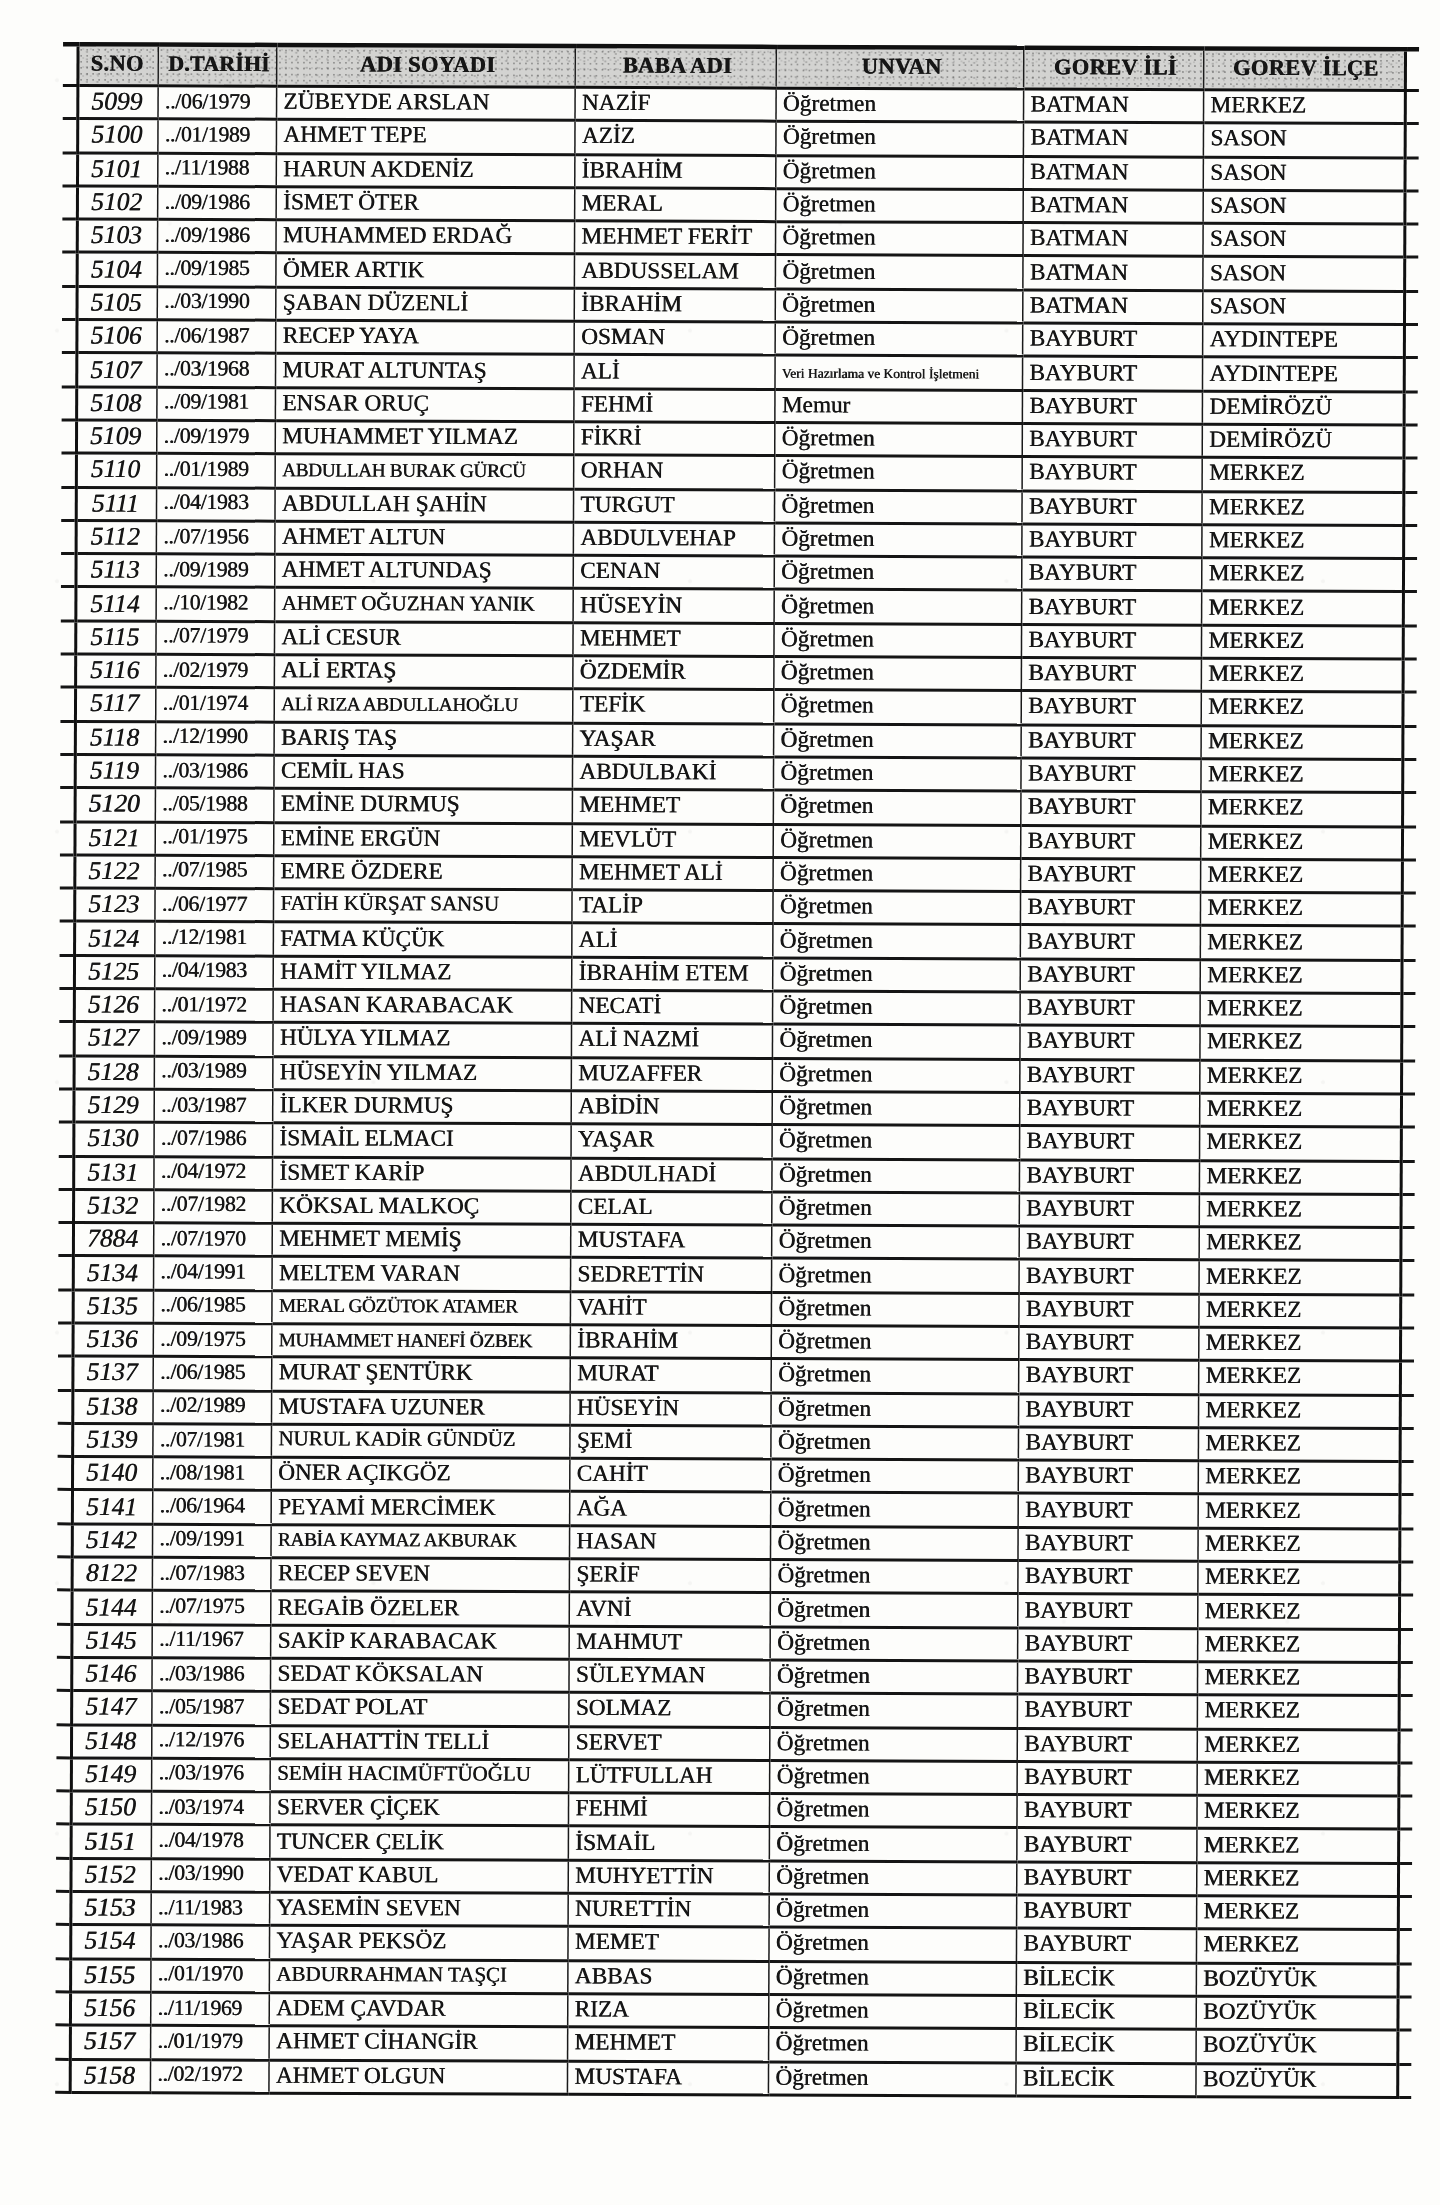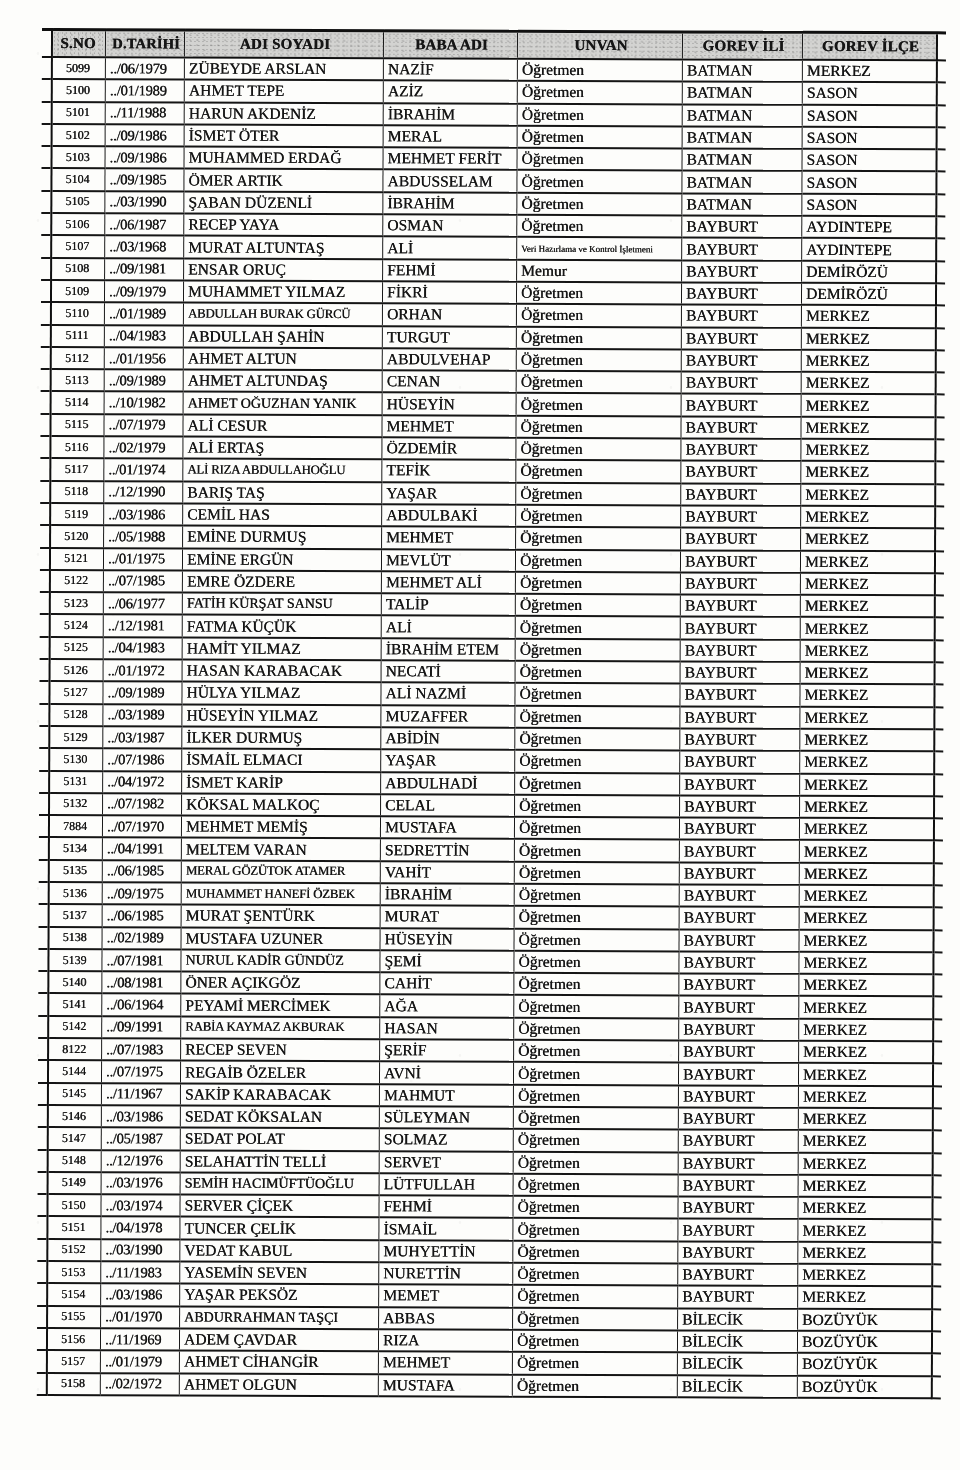--- a/index.html
+++ b/index.html
@@ -70,21 +70,21 @@
   
   .c-ghostL{width:9px;}
   .c-sno{width:50px;text-align:center;padding-left:0;}
   .c-date{width:72px;font-size:14.5px;}
   .c-name{width:192px;}
   .c-father{width:127px;}
   .c-title{width:158px;}
   .c-prov{width:113px;}
   .c-dist{width:127px;}
   .c-ghostR{width:8px;}
-  td.c-sno{font-size:12px;}
+  td.c-sno{font-size:17px;font-style:italic;}
   td.c-date{letter-spacing:-.2px;margin-top:34px;}
   
   th.c-sno,td.c-sno{border-left:2.6px solid #101010;}
   th.c-dist,td.c-dist{border-right:2.6px solid #101010;}
   
   .sz-14{font-size:14px !important;}
   .sz-13{font-size:12.8px !important;letter-spacing:-.2px;}
   .sz-tiny{font-size:9px !important;letter-spacing:0;}
 </style>
 </head>
@@ -247,21 +247,21 @@
           <td class="c-name">ABDULLAH ŞAHİN</td>
           <td class="c-father">TURGUT</td>
           <td class="c-title">Öğretmen</td>
           <td class="c-prov">BAYBURT</td>
           <td class="c-dist">MERKEZ</td>
           <td class="ghost c-ghostR"></td>
         </tr>
         <tr>
           <td class="ghost c-ghostL"></td>
           <td class="c-sno">5112</td>
-          <td class="c-date">../01/1956</td>
+          <td class="c-date">../07/1956</td>
           <td class="c-name">AHMET ALTUN</td>
           <td class="c-father">ABDULVEHAP</td>
           <td class="c-title">Öğretmen</td>
           <td class="c-prov">BAYBURT</td>
           <td class="c-dist">MERKEZ</td>
           <td class="ghost c-ghostR"></td>
         </tr>
         <tr>
           <td class="ghost c-ghostL"></td>
           <td class="c-sno">5113</td>

